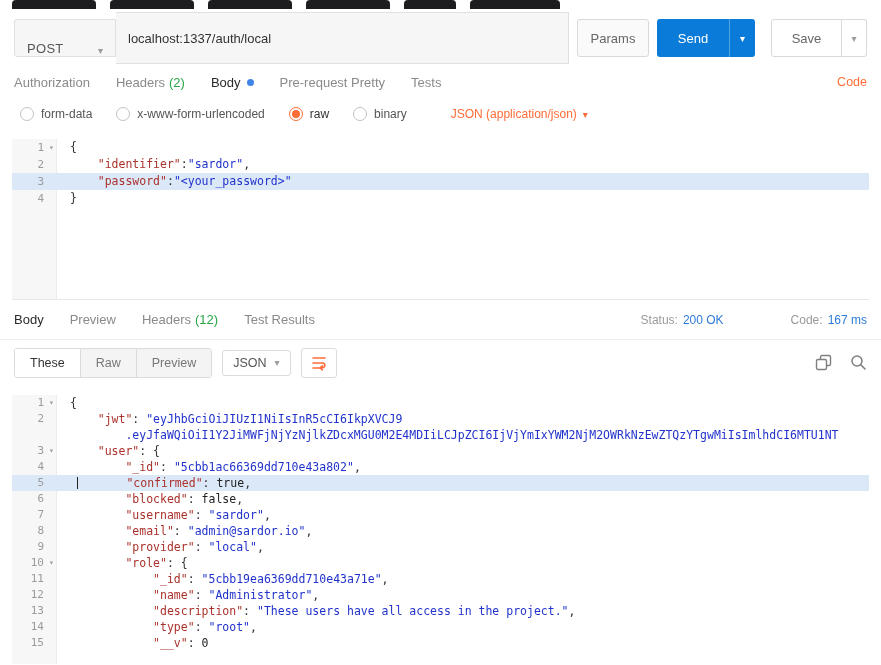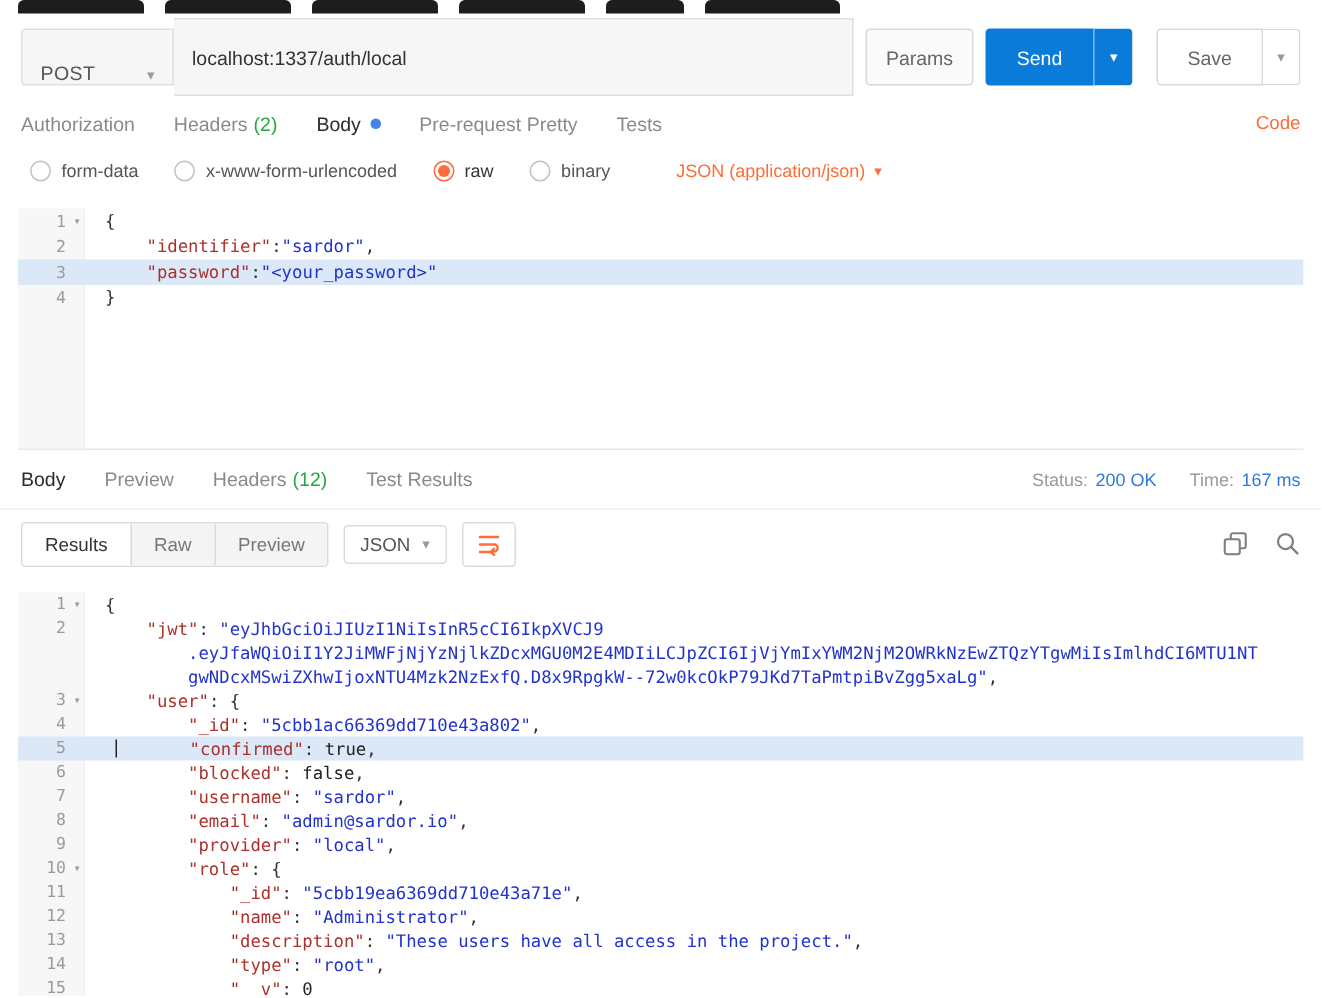--- a/index.html
+++ b/index.html
@@ -74,21 +74,21 @@
   .code{flex:1;overflow:hidden;}
   .tk-p{color:var(--plain);}
   .tk-k{color:var(--key);}
   .tk-s{color:var(--str);}
   .tk-b{color:#222;}
   .tk-n{color:#222;}
   .tk-c{display:inline-block;width:0;border-left:1px solid #222;height:12px;vertical-align:-2px;}
 
   
   .resp-header{display:flex;align-items:center;height:40px;padding:0 14px;border-bottom:1px solid #EFEFEF;}
-  .resp-meta{margin-left:auto;display:flex;align-items:center;}
+  .resp-meta{margin-left:auto;display:flex;align-items:center;gap:45px;}
   .meta-label{color:#9a9a9a;font-size:12px;margin-right:5px;}
   .meta-value{color:var(--status-blue);font-size:12px;}
   .meta-group{display:flex;align-items:center;margin-left:22px;}
 
   
   .resp-toolbar{display:flex;align-items:center;height:45px;padding:0 14px;}
   .seg-group{display:flex;border:1px solid #DBDBDB;border-radius:3px;overflow:hidden;height:30px;}
   .seg{padding:0 15px;line-height:28px;font-size:12.5px;color:#777;background:#F4F4F4;cursor:pointer;border-left:1px solid #DBDBDB;}
   .seg:first-child{border-left:none;}
   .seg.active{background:#fff;color:#333;}
@@ -199,29 +199,29 @@
     </span>
     <span class="tab">
       <span>Test Results</span>
     </span>
     <div class="resp-meta">
       <div class="meta-group" style="margin-left:0">
         <span class="meta-label">Status:</span>
         <span class="meta-value">200 OK</span>
       </div>
       <div class="meta-group">
-        <span class="meta-label">Time:</span>
+        <span class="meta-label">Code:</span>
         <span class="meta-value">167 ms</span>
       </div>
     </div>
   </div>
 
   <div class="resp-toolbar">
     <div class="seg-group">
-      <span class="seg active">Results</span>
+      <span class="seg active">These</span>
       <span class="seg">Raw</span>
       <span class="seg">Preview</span>
     </div>
     <div class="lang-select">
       <span>JSON</span>
       <span class="caret">▾</span>
     </div>
     <div class="icon-btn">
       <svg width="16" height="16" viewBox="0 0 16 16">
         <path d="M2 3h12M2 13h7" stroke="#FF6C37" stroke-width="1.6" fill="none" stroke-linecap="round"></path>
@@ -242,21 +242,20 @@
           <path d="M10.8 10.8 15 15" stroke="#7f7f7f" stroke-width="1.6" stroke-linecap="round"></path>
         </svg>
       </span>
     </div>
   </div>
 
   <div class="editor resp-editor">
       <div class="ed-row"><span class="gut">1</span><span class="fold">▾</span><span class="code"><span class="tk-p">{</span></span></div>
       <div class="ed-row"><span class="gut">2</span><span class="fold"></span><span class="code"><span class="tk-p">    </span><span class="tk-k">"jwt"</span><span class="tk-p">: </span><span class="tk-s">"eyJhbGciOiJIUzI1NiIsInR5cCI6IkpXVCJ9</span></span></div>
       <div class="ed-row"><span class="gut"></span><span class="fold"></span><span class="code"><span class="tk-p">        </span><span class="tk-s">.eyJfaWQiOiI1Y2JiMWFjNjYzNjlkZDcxMGU0M2E4MDIiLCJpZCI6IjVjYmIxYWM2NjM2OWRkNzEwZTQzYTgwMiIsImlhdCI6MTU1NT</span></span></div>
-      <div class="ed-row"><span class="gut"></span><span class="fold"></span><span class="code"><span class="tk-p">        </span><span class="tk-s">gwNDcxMSwiZXhwIjoxNTU4Mzk2NzExfQ.D8x9RpgkW--72w0kcOkP79JKd7TaPmtpiBvZgg5xaLg"</span><span class="tk-p">,</span></span></div>
       <div class="ed-row"><span class="gut">3</span><span class="fold">▾</span><span class="code"><span class="tk-p">    </span><span class="tk-k">"user"</span><span class="tk-p">: {</span></span></div>
       <div class="ed-row"><span class="gut">4</span><span class="fold"></span><span class="code"><span class="tk-p">        </span><span class="tk-k">"_id"</span><span class="tk-p">: </span><span class="tk-s">"5cbb1ac66369dd710e43a802"</span><span class="tk-p">,</span></span></div>
       <div class="ed-row hl"><span class="gut">5</span><span class="fold"></span><span class="code"><span class="tk-p"> </span><span class="tk-c"></span><span class="tk-p">       </span><span class="tk-k">"confirmed"</span><span class="tk-p">: </span><span class="tk-b">true</span><span class="tk-p">,</span></span></div>
       <div class="ed-row"><span class="gut">6</span><span class="fold"></span><span class="code"><span class="tk-p">        </span><span class="tk-k">"blocked"</span><span class="tk-p">: </span><span class="tk-b">false</span><span class="tk-p">,</span></span></div>
       <div class="ed-row"><span class="gut">7</span><span class="fold"></span><span class="code"><span class="tk-p">        </span><span class="tk-k">"username"</span><span class="tk-p">: </span><span class="tk-s">"sardor"</span><span class="tk-p">,</span></span></div>
       <div class="ed-row"><span class="gut">8</span><span class="fold"></span><span class="code"><span class="tk-p">        </span><span class="tk-k">"email"</span><span class="tk-p">: </span><span class="tk-s">"admin@sardor.io"</span><span class="tk-p">,</span></span></div>
       <div class="ed-row"><span class="gut">9</span><span class="fold"></span><span class="code"><span class="tk-p">        </span><span class="tk-k">"provider"</span><span class="tk-p">: </span><span class="tk-s">"local"</span><span class="tk-p">,</span></span></div>
       <div class="ed-row"><span class="gut">10</span><span class="fold">▾</span><span class="code"><span class="tk-p">        </span><span class="tk-k">"role"</span><span class="tk-p">: {</span></span></div>
       <div class="ed-row"><span class="gut">11</span><span class="fold"></span><span class="code"><span class="tk-p">            </span><span class="tk-k">"_id"</span><span class="tk-p">: </span><span class="tk-s">"5cbb19ea6369dd710e43a71e"</span><span class="tk-p">,</span></span></div>
       <div class="ed-row"><span class="gut">12</span><span class="fold"></span><span class="code"><span class="tk-p">            </span><span class="tk-k">"name"</span><span class="tk-p">: </span><span class="tk-s">"Administrator"</span><span class="tk-p">,</span></span></div>

